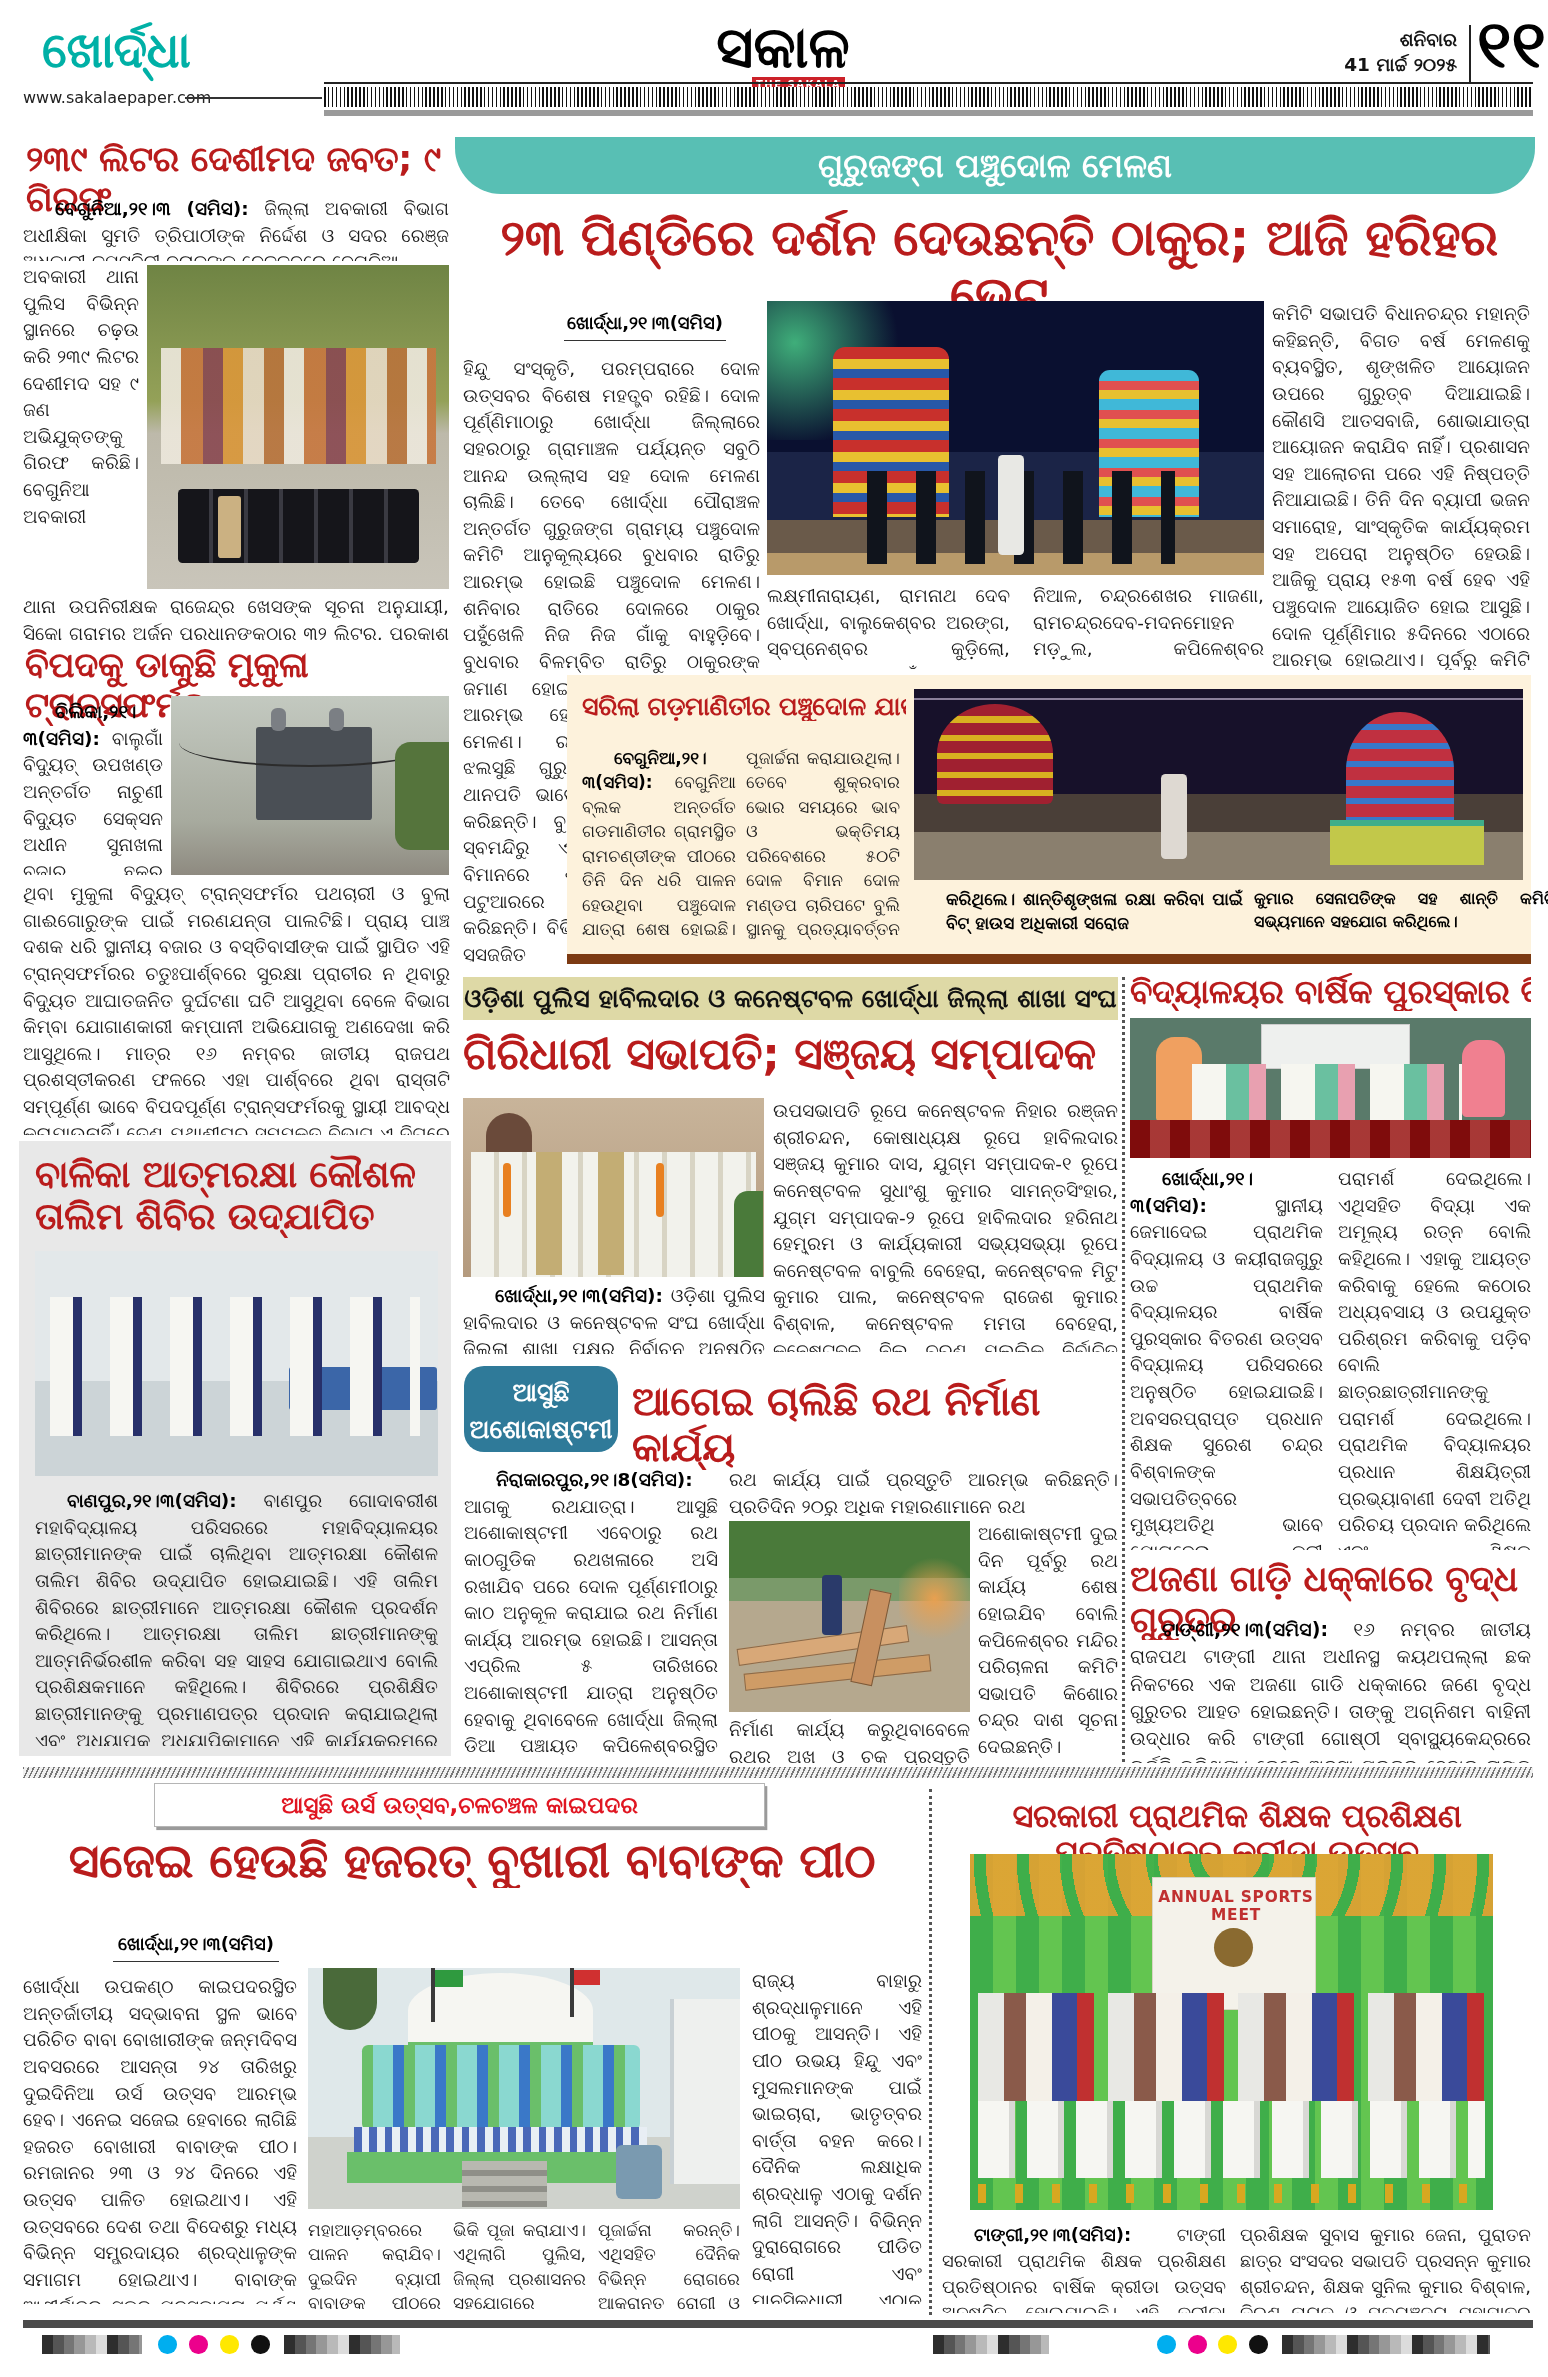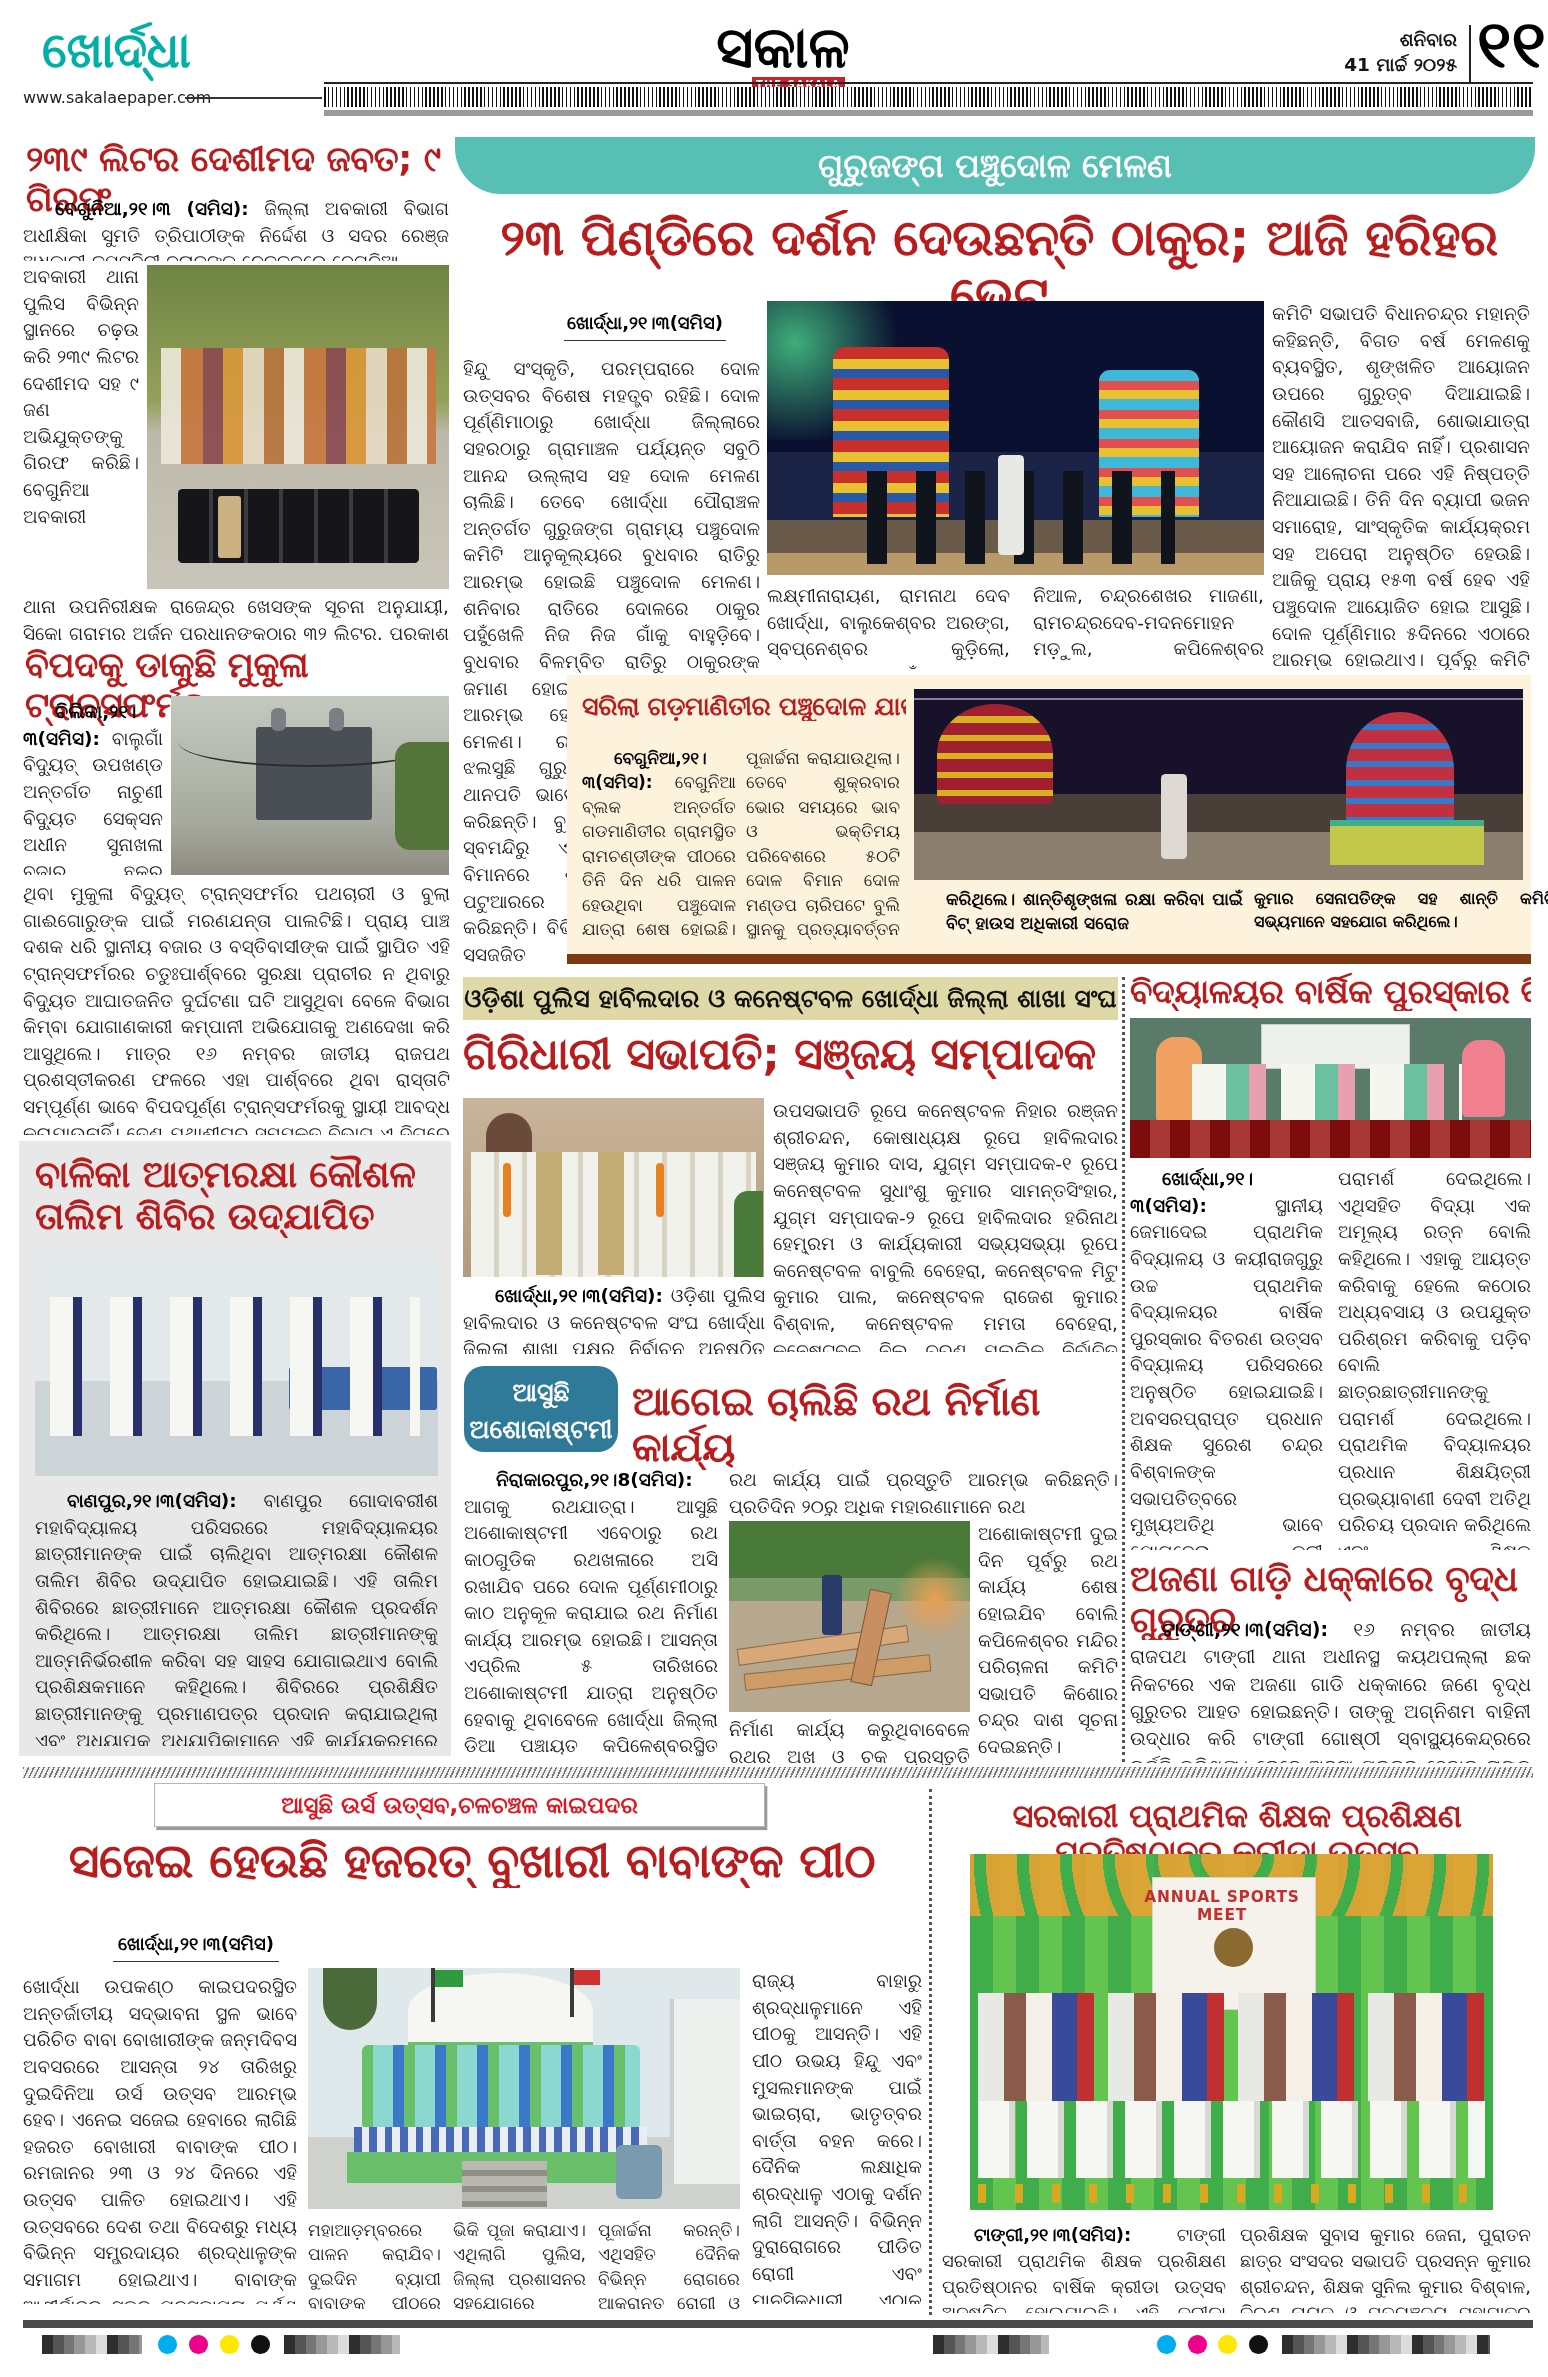--- a/index.html
+++ b/index.html
@@ -199,21 +199,21 @@
   <div class="abs body" style="left:308px;top:2218px;width:133px;height:91px;font-size:17px;">ମହାଆଡ଼ମ୍ବରରେ ପାଳନ କରାଯିବ। ଦୁଇଦିନ ବ୍ୟାପୀ ବାବାଙ୍କ ପୀଠରେ ଭକ୍ତଙ୍କ ଦ୍ବାରା ଚାଦର ଚଢା କାର୍ଯ୍ୟକ୍ରମ ଜାରି ରହିବ। ବାବାଙ୍କୁ ଗୋଲାପ ଜଳରେ ସ୍ନାନ ସହ ଚାଦର</div>
   <div class="abs body" style="left:453px;top:2218px;width:133px;height:91px;font-size:17px;">ଭିକି ପୂଜା କରାଯାଏ। ଏଥିଲାଗି ପୁଲିସ, ଜିଲ୍ଲା ପ୍ରଶାସନର ସହଯୋଗରେ ସମସ୍ତ ବ୍ୟବସ୍ଥା କରାଯାଇଛି। ପୀଠର ମହିମା ଏବଂ ଭକ୍ତଙ୍କୁ ଏଠାକୁ ଟାଣିଆଣେ। ରାଜ୍ୟ ତଥା</div>
   <div class="abs body" style="left:598px;top:2218px;width:142px;height:91px;font-size:17px;">ପୂଜାର୍ଚ୍ଚନା କରନ୍ତି। ଏଥିସହିତ ଦୈନିକ ବିଭିନ୍ନ ରୋଗରେ ଆକ୍ରାନ୍ତ ରୋଗୀ ଓ ତାଙ୍କ ସହଯୋଗୀ ବିଭିନ୍ନ ମାନସିକ ପୂରଣ ନେଇ ଗୁହାରି ଏବଂ ଅଧ୍ୟା ପଡନ୍ତି ବୋଲି ସେ କହିଛନ୍ତି।</div>
 
   <div class="abs dotted-rule" style="left:929px;top:1789px;height:526px;"></div>
 
   <div class="abs hl center" style="left:942px;top:1798px;width:590px;font-size:32px;">ସରକାରୀ ପ୍ରାଥମିକ ଶିକ୍ଷକ ପ୍ରଶିକ୍ଷଣ ପ୍ରତିଷ୍ଠାନର କ୍ରୀଡ଼ା ଉତ୍ସବ</div>
   <div class="photo" style="left:970px;top:1854px;width:523px;height:356px;background:repeating-linear-gradient(90deg,#3fae4a 0 23px,#63c550 23px 46px);">
     <div class="abs" style="left:0;top:0;width:523px;height:62px;background:repeating-radial-gradient(circle at 50% 0,#f0a030 0 31px,#3fae4a 31px 43px);opacity:.85;"></div>
     <div class="abs" style="left:182px;top:23px;width:162px;height:131px;background:#f4f2ea;border:1.5px solid #d8d4c4;"></div>
-    <div class="abs center" style="left:174px;top:34px;width:156px;font-size:15.4px;font-weight:bold;color:#c03030;letter-spacing:0.8px;">ANNUAL SPORTS MEET</div>
+    <div class="abs center" style="left:188px;top:34px;width:156px;font-size:15.4px;font-weight:bold;color:#c03030;letter-spacing:0.8px;">ANNUAL SPORTS MEET</div>
     <div class="abs" style="left:244px;top:74px;width:39px;height:39px;border-radius:50%;background:#8a6a30;"></div>
     <div class="abs" style="left:7.7px;top:139px;width:507px;height:108px;background:repeating-linear-gradient(90deg,#e8e8e4 0 26px,#8a5a4a 26px 48px,#f4f0e8 48px 74px,#3a4a9a 74px 99px,#c03030 99px 116px,rgba(0,0,0,0) 116px 130px);"></div>
     <div class="abs" style="left:7.7px;top:247px;width:507px;height:77px;background:repeating-linear-gradient(90deg,#f6f6f2 0 31px,#d8d8d4 31px 37px,rgba(0,0,0,0) 37px 49px);"></div>
     <div class="abs" style="left:7.7px;top:330px;width:507px;height:18.5px;background:repeating-linear-gradient(90deg,#d8a820 0 7.7px,rgba(0,0,0,0) 7.7px 37px);"></div>
   </div>
   <div class="abs body" style="left:942px;top:2222px;width:284px;height:91px;font-size:18px;">
     <span class="byline">ଟାଙ୍ଗୀ,୨୧।୩(ସମିସ):</span>
     <span>ଟାଙ୍ଗୀ ସରକାରୀ ପ୍ରାଥମିକ ଶିକ୍ଷକ ପ୍ରଶିକ୍ଷଣ ପ୍ରତିଷ୍ଠାନର ବାର୍ଷିକ କ୍ରୀଡା ଉତ୍ସବ ଅନୁଷ୍ଠିତ ହୋଇଯାଇଛି। ଏହି କ୍ରୀଡ଼ା ଉତ୍ସବରେ ୧୭୫ ଜଣ ଛାତ୍ରଛାତ୍ରୀ ଅଂଶଗ୍ରହଣ କରିଥିଲେ। କ୍ରୀଡ଼ା ଉତ୍ସବର ପ୍ରାରମ୍ଭରେ ଶ୍ରୀ ଶ୍ରୀ ବଳରାମ ଦେବଙ୍କ ମନ୍ଦିରରୁ ମଶାଲ ଆଣାଯିବା ପରେ ଅଧ୍ୟକ୍ଷ ପ୍ରତାପ କୁମାର ମହାପାତ୍ର କ୍ରୀଡ଼ା ପତାକା ଉତ୍ତୋଳନ କରିଥିଲେ। କ୍ରୀଡ଼ା ପ୍ରଶିକ୍ଷକ ବିକାଶ ରଞ୍ଜନ ପ୍ରଧାନ ବିଭିନ୍ନ କ୍ରୀଡ଼ା ପରିଚାଳନା କରିଥିଲେ। ଉଦ୍ଯାପନୀ ଉତ୍ସବରେ ଅଧ୍ୟକ୍ଷ ଶ୍ରୀ ମହାପାତ୍ର ସଭାପତିତ୍ବ କରିଥିଲେ। ଶିକ୍ଷକ</span>
   </div>
   <div class="abs body" style="left:1240px;top:2222px;width:291px;height:91px;font-size:18px;">ପ୍ରଶିକ୍ଷକ ସୁବାସ କୁମାର ଜେନା, ପୁରାତନ ଛାତ୍ର ସଂସଦର ସଭାପତି ପ୍ରସନ୍ନ କୁମାର ଶ୍ରୀଚନ୍ଦନ, ଶିକ୍ଷକ ସୁନିଲ କୁମାର ବିଶ୍ବାଳ, କିରଣ ନାୟକ ଓ ମୃତ୍ୟୁଞ୍ଜୟ ମହାପାତ୍ର ପ୍ରମୁଖ ଅତିଥି ଭାବେ ଯୋଗଦେଇ କୃତୀ ପ୍ରତିଯୋଗୀମାନଙ୍କୁ ଟ୍ରଫି ପ୍ରଦାନ କରିଥିଲେ। ବାଳକ ବିଭାଗରେ ହେମନ୍ତ କୁମାର ଜେନା ଓ ବାଳିକା ବିଭାଗରେ ଝରଣା ପାଣି ଚାମ୍ପିଅନ ହୋଇଥିଲେ। ପୁରସ୍କାର ବିତରଣୀ ଉତ୍ସବରେ ବିଭିନ୍ନ ସାଂସ୍କୃତିକ କାର୍ଯ୍ୟକ୍ରମ ଅନୁଷ୍ଠିତ ହୋଇଥିଲା। ଦ୍ବିତୀୟ ବର୍ଷର ଗୁରୁଛାତ୍ରୀ ଶିବର୍ପିତା ମିଶ୍ର ଧନ୍ୟବାଦ ଅର୍ପଣ କରିଥିଲେ।</div>

